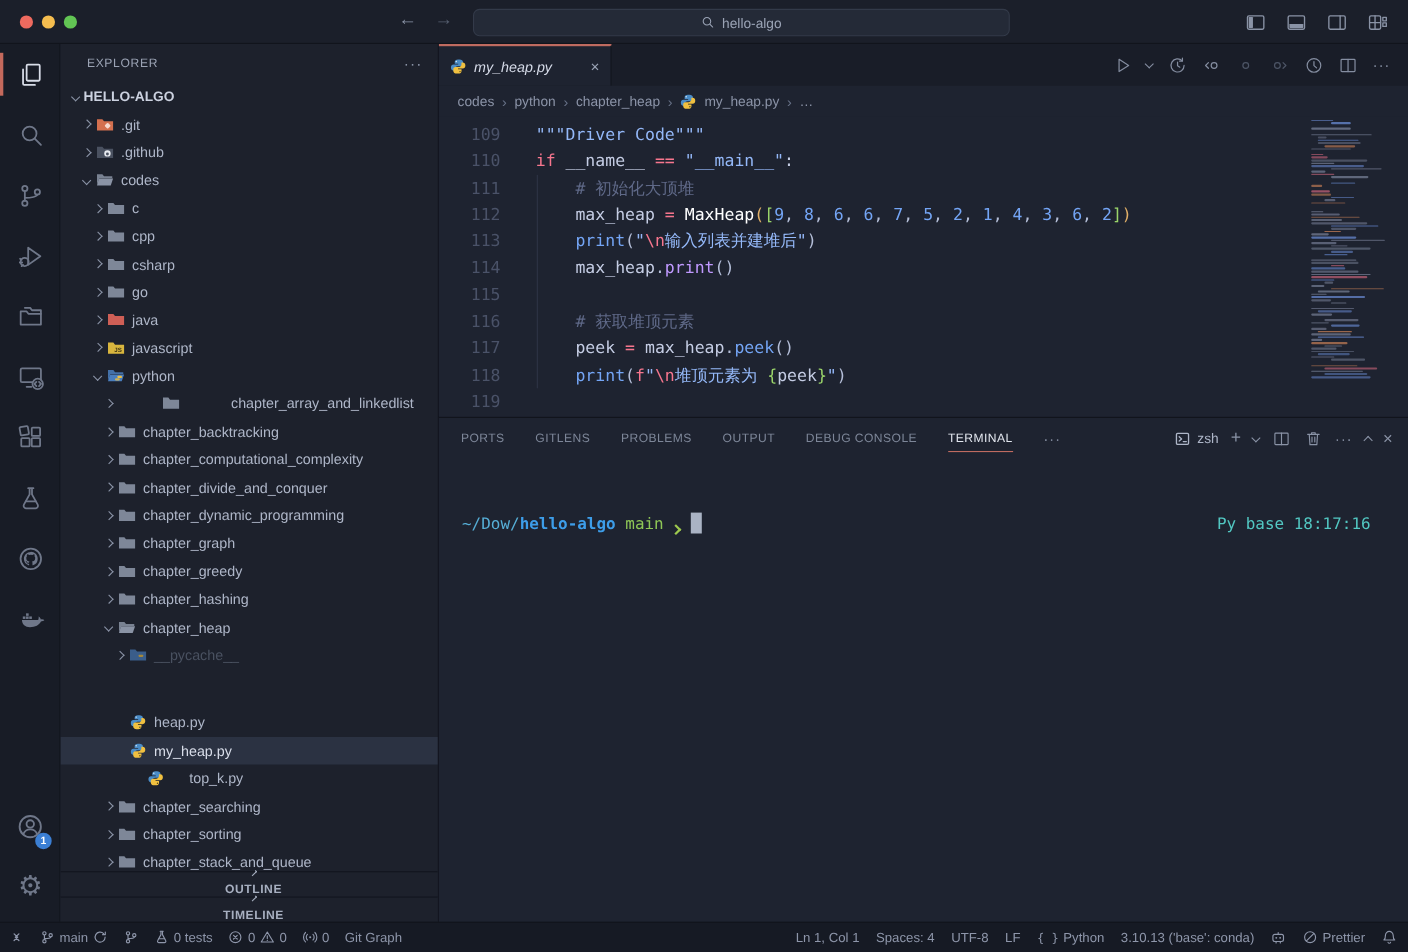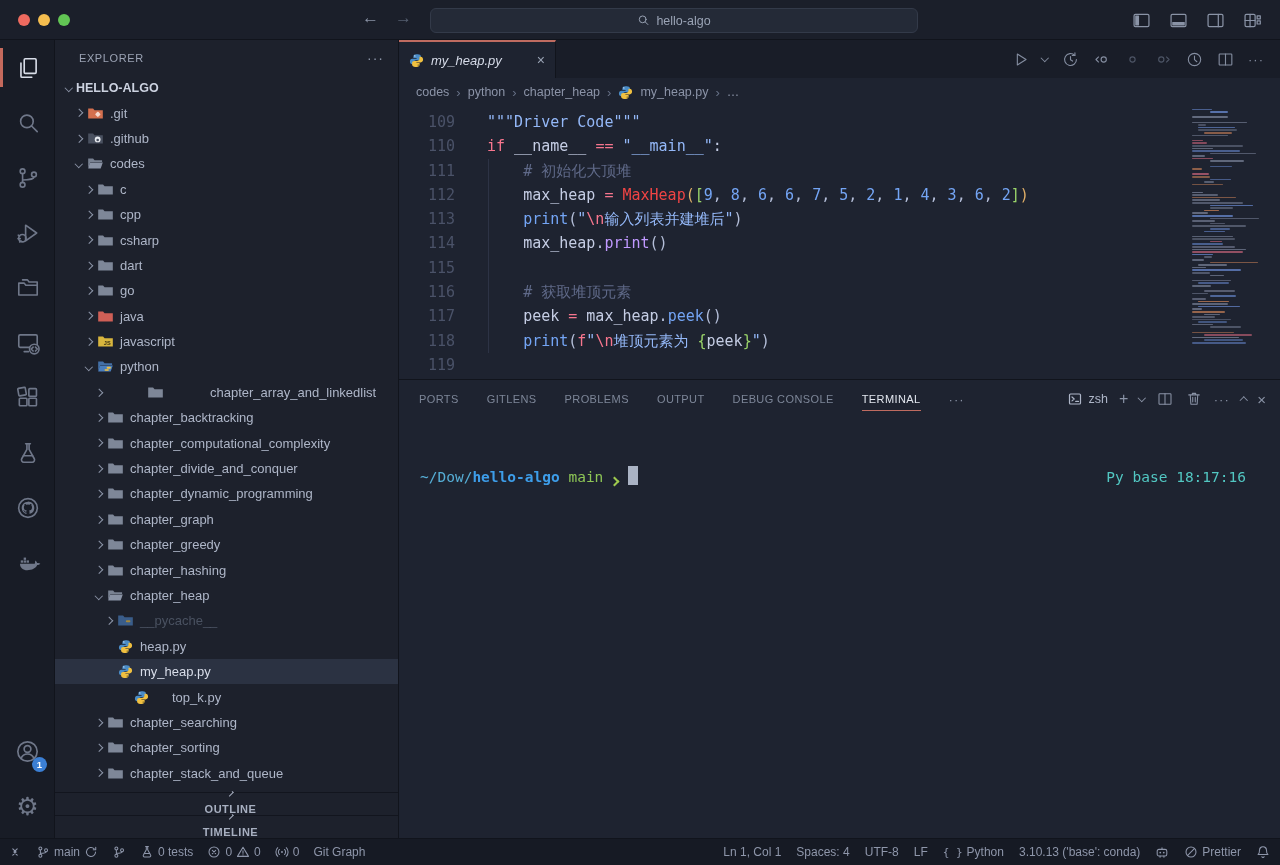--- a/index.html
+++ b/index.html
@@ -58,21 +58,21 @@
   .code-area { position:absolute; top:66px; left:0; right:0; height:273px; background:#1e2330; overflow:hidden; font-family:"DejaVu Sans Mono", monospace; font-size:15px; }
   .code-lines { position:absolute; top:4px; left:0; right:0; }
   .cline { display:flex; height:24.3px; line-height:24.3px; white-space:pre; }
   .lnum { width:56px; text-align:right; color:#4a5268; flex:none; }
   .ltext { padding-left:32px; }
   .indent-guide { position:absolute; left:88.5px; top:52.7px; width:1px; height:194px; background:#2d3345; }
   .tk-kw,.tk-op,.tk-esc { color:#f7768e; }
   .tk-str { color:#94b8f8; }
   .tk-num,.tk-fn { color:#74a5f5; }
   .tk-meth { color:#c099ff; }
-  .tk-cls { color:#ef4444; }
+  .tk-cls { color:#ffffff; }
   .tk-cmt { color:#5f6988; }
   .tk-var { color:#c5cde4; }
   .tk-def { color:#b4bed8; }
   .tk-green { color:#9ad46a; }
   .tk-gold { color:#e0af68; }
 
   .minimap { position:absolute; top:0; right:10px; width:78px; height:250px; opacity:.85; }
   .mm-row { height:1.6px; margin-bottom:1px; border-radius:1px; }
 
   
@@ -333,31 +333,20 @@
         </div>
         <div class="trow" style="padding-left: 26px;">
           <span class="chev-box">
             <span class="chev right"></span>
           </span>
           <span class="ficon">
             <svg viewBox="0 0 18 16" width="17" height="15">
               <path d="M1.2 2.6h5.2l1.6 2h8.8v8.8H1.2z" fill="#7e8798"></path>
             </svg>
           </span>
-          <span class="tlabel">dart</span>
-        </div>
-        <div class="trow" style="padding-left: 26px;">
-          <span class="chev-box">
-            <span class="chev right"></span>
-          </span>
-          <span class="ficon">
-            <svg viewBox="0 0 18 16" width="17" height="15">
-              <path d="M1.2 2.6h5.2l1.6 2h8.8v8.8H1.2z" fill="#7e8798"></path>
-            </svg>
-          </span>
           <span class="tlabel">go</span>
         </div>
         <div class="trow" style="padding-left: 26px;">
           <span class="chev-box">
             <span class="chev right"></span>
           </span>
           <span class="ficon">
             <svg viewBox="0 0 18 16" width="17" height="15">
               <path d="M1.2 2.6h5.2l1.6 2h8.8v8.8H1.2z" fill="#cf5f56"></path>
             </svg>
@@ -495,21 +484,21 @@
             <span class="chev right"></span>
           </span>
           <span class="ficon" style="opacity: 0.65;">
             <svg viewBox="0 0 18 16" width="17" height="15">
               <path d="M1.2 2.6h5.2l1.6 2h8.8v8.8H1.2z" fill="#4a7ebd"></path>
               <rect x="9.4" y="7.6" width="4.8" height="2.2" rx="1" fill="#f0c040"></rect>
             </svg>
           </span>
           <span class="tlabel">__pycache__</span>
         </div>
-        <div class="trow" style="padding-left: 46px;">
+        <div class="trow" style="padding-left: 46px; margin-top: 36px;">
           <span class="chev-box"></span>
           <span class="ficon">
             <svg viewBox="0 0 16 16" width="15" height="15">
               <path d="M7.9 1.2c-2.1 0-3.2.9-3.2 2.5v1.6h3.4V6H3.5C2 6 1 7.2 1 9s1 3 2.5 3h1.3v-1.9c0-1.5 1.2-2.5 2.8-2.5h3c1.3 0 2.1-.9 2.1-2.2V3.7c0-1.6-1.5-2.5-3.3-2.5z" fill="#4a8cc7"></path>
               <circle cx="6.2" cy="3.1" r=".7" fill="#dfeaf5"></circle>
               <path d="M8.1 14.8c2.1 0 3.2-.9 3.2-2.5v-1.6H7.9V10h4.6c1.5 0 2.5-1.2 2.5-3s-1-3-2.5-3h-1.3v1.9c0 1.5-1.2 2.5-2.8 2.5h-3C4.1 8.4 3.3 9.3 3.3 10.6v1.7c0 1.6 1.5 2.5 3.3 2.5z" fill="#f0c040"></path>
               <circle cx="9.8" cy="12.9" r=".7" fill="#4d431a"></circle>
             </svg>
           </span>
           <span class="tlabel">heap.py</span>

